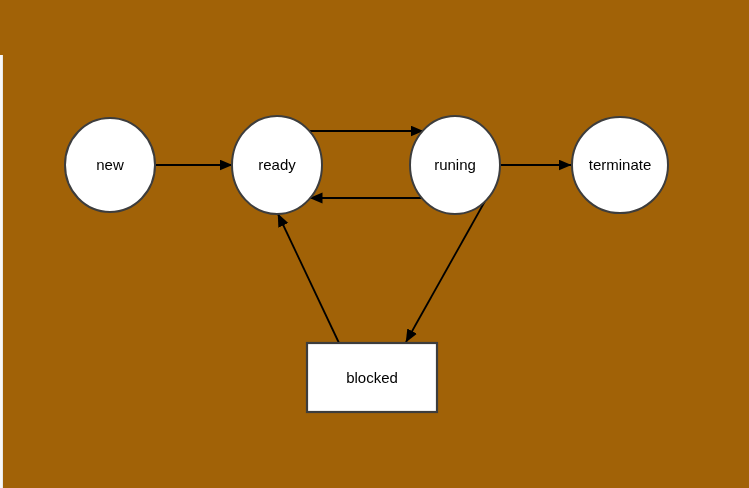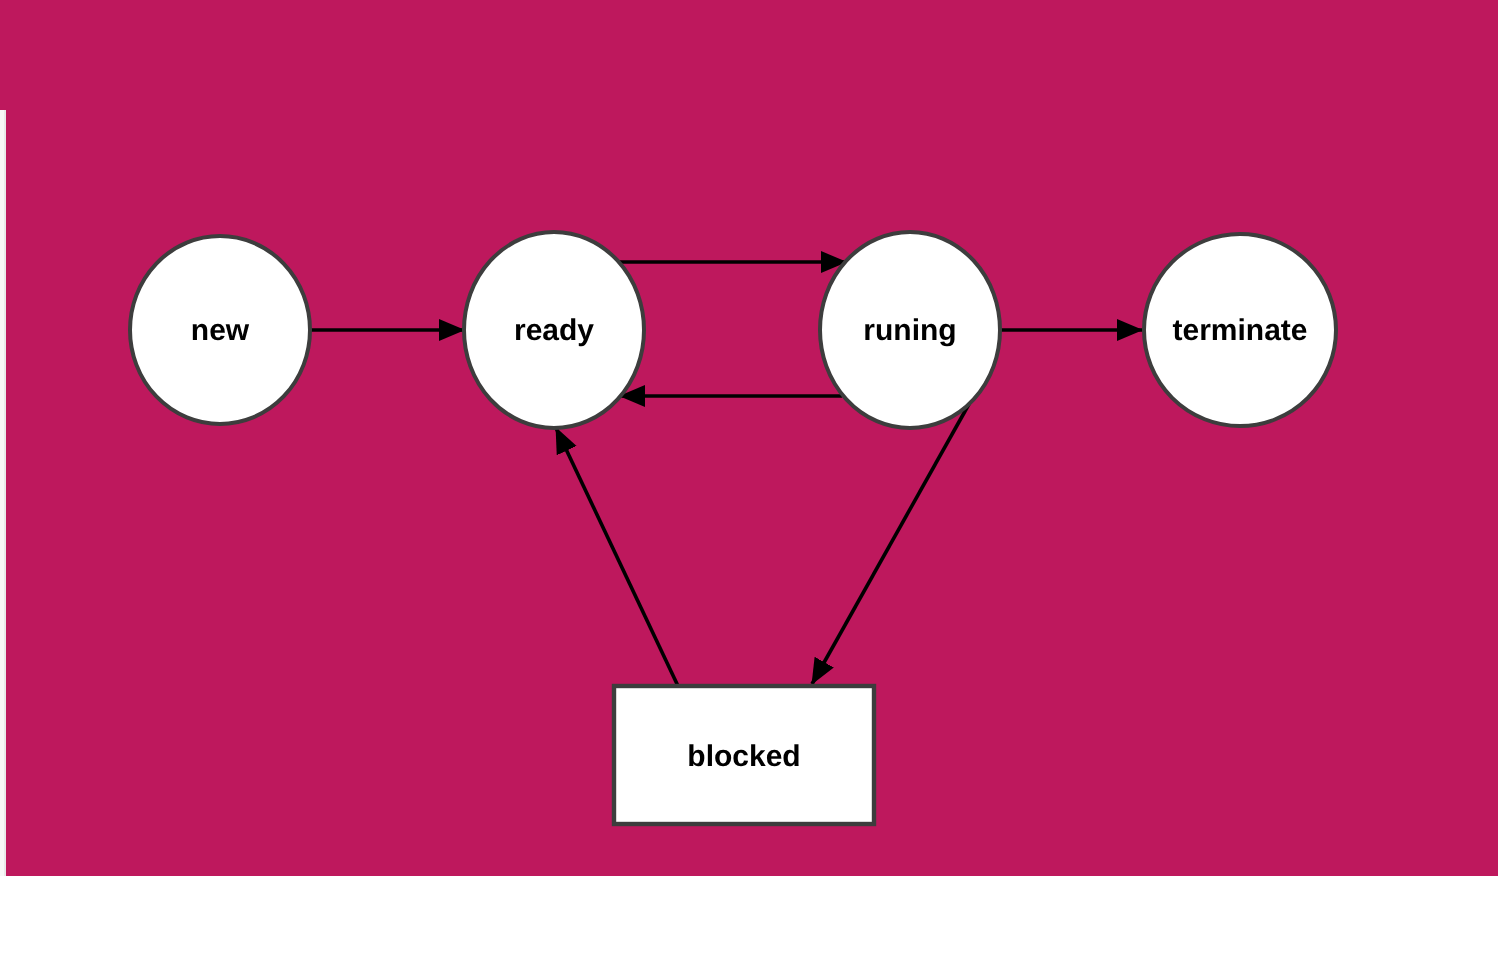--- a/index.html
+++ b/index.html
@@ -3,25 +3,24 @@
 <meta charset="utf-8">
 <style>
   html, body {
     margin: 0;
     padding: 0;
     background: #ffffff;
   }
   .stage {
     position: relative;
     width: 749px;
-    height: 438px;
-    background: #be185d;
+    height: 488px;
+    background: #a16207;
     overflow: hidden;
     font-family: "Liberation Sans", sans-serif;
-    font-weight: bold;
   }
   .canvas-left-edge {
     position: absolute;
     left: 0;
     top: 55px;
     bottom: 0;
     width: 2px;
     background: #f8f8f8;
     border-right: 1px solid #e9e9e9;
   }

